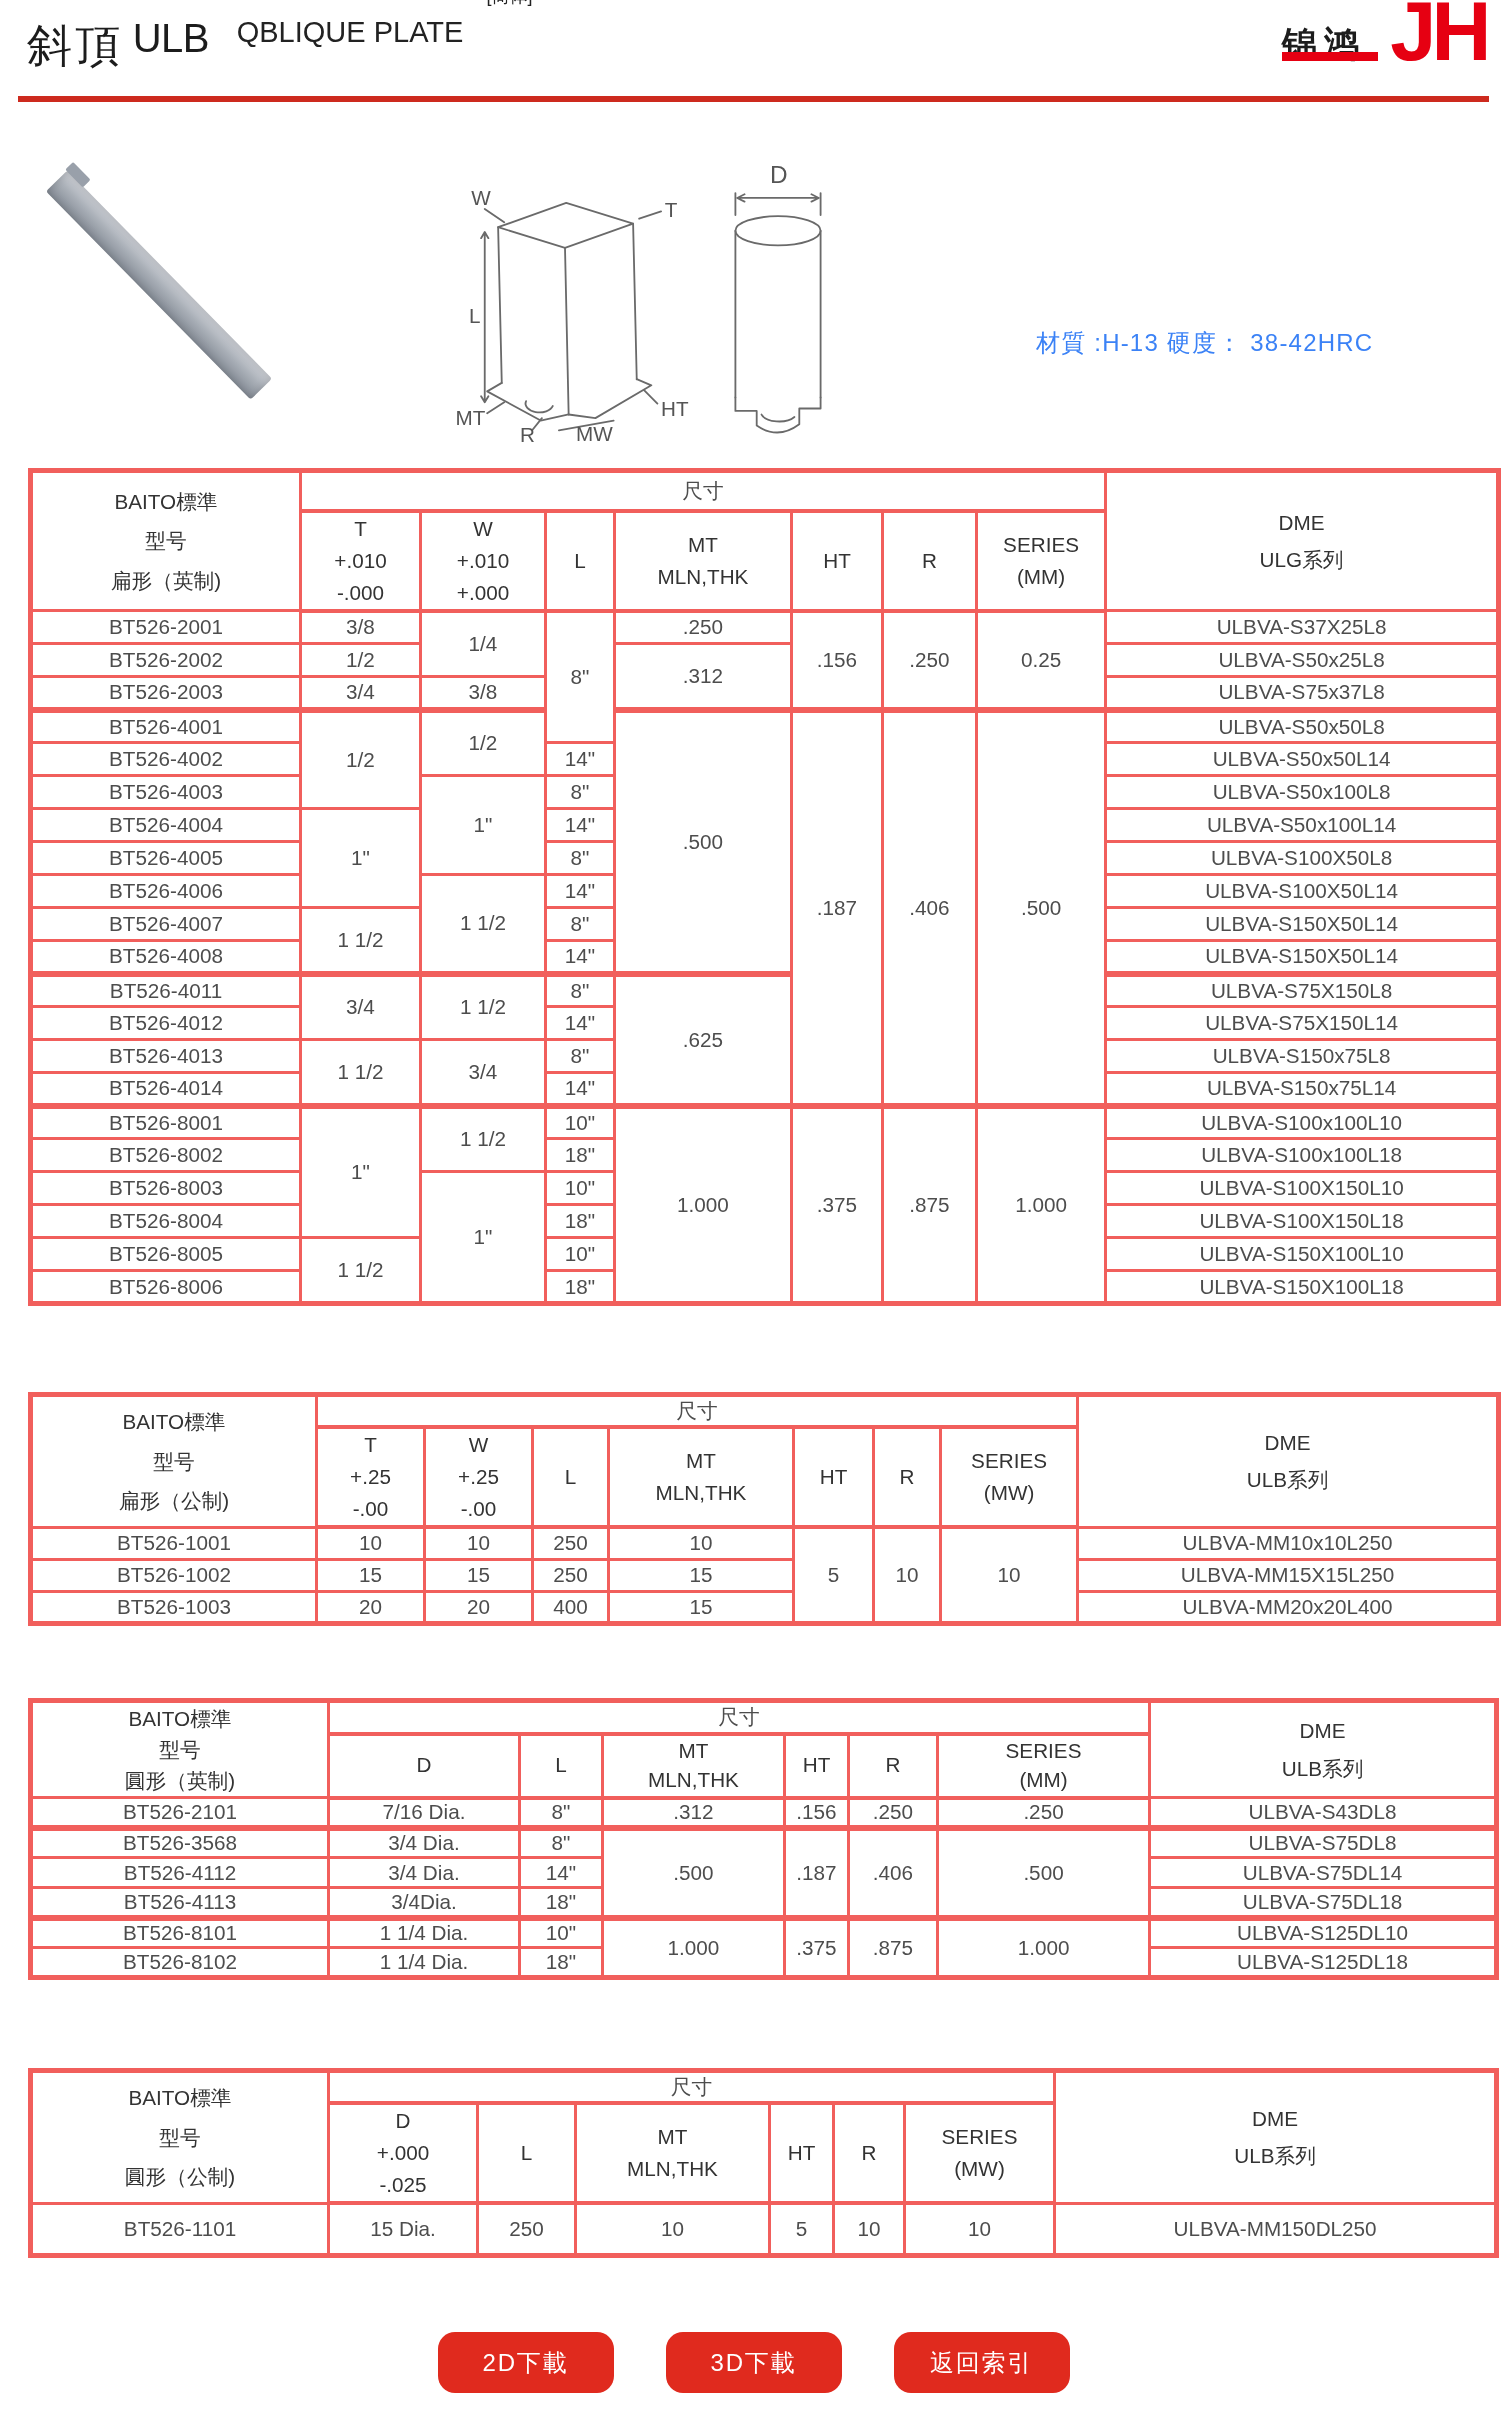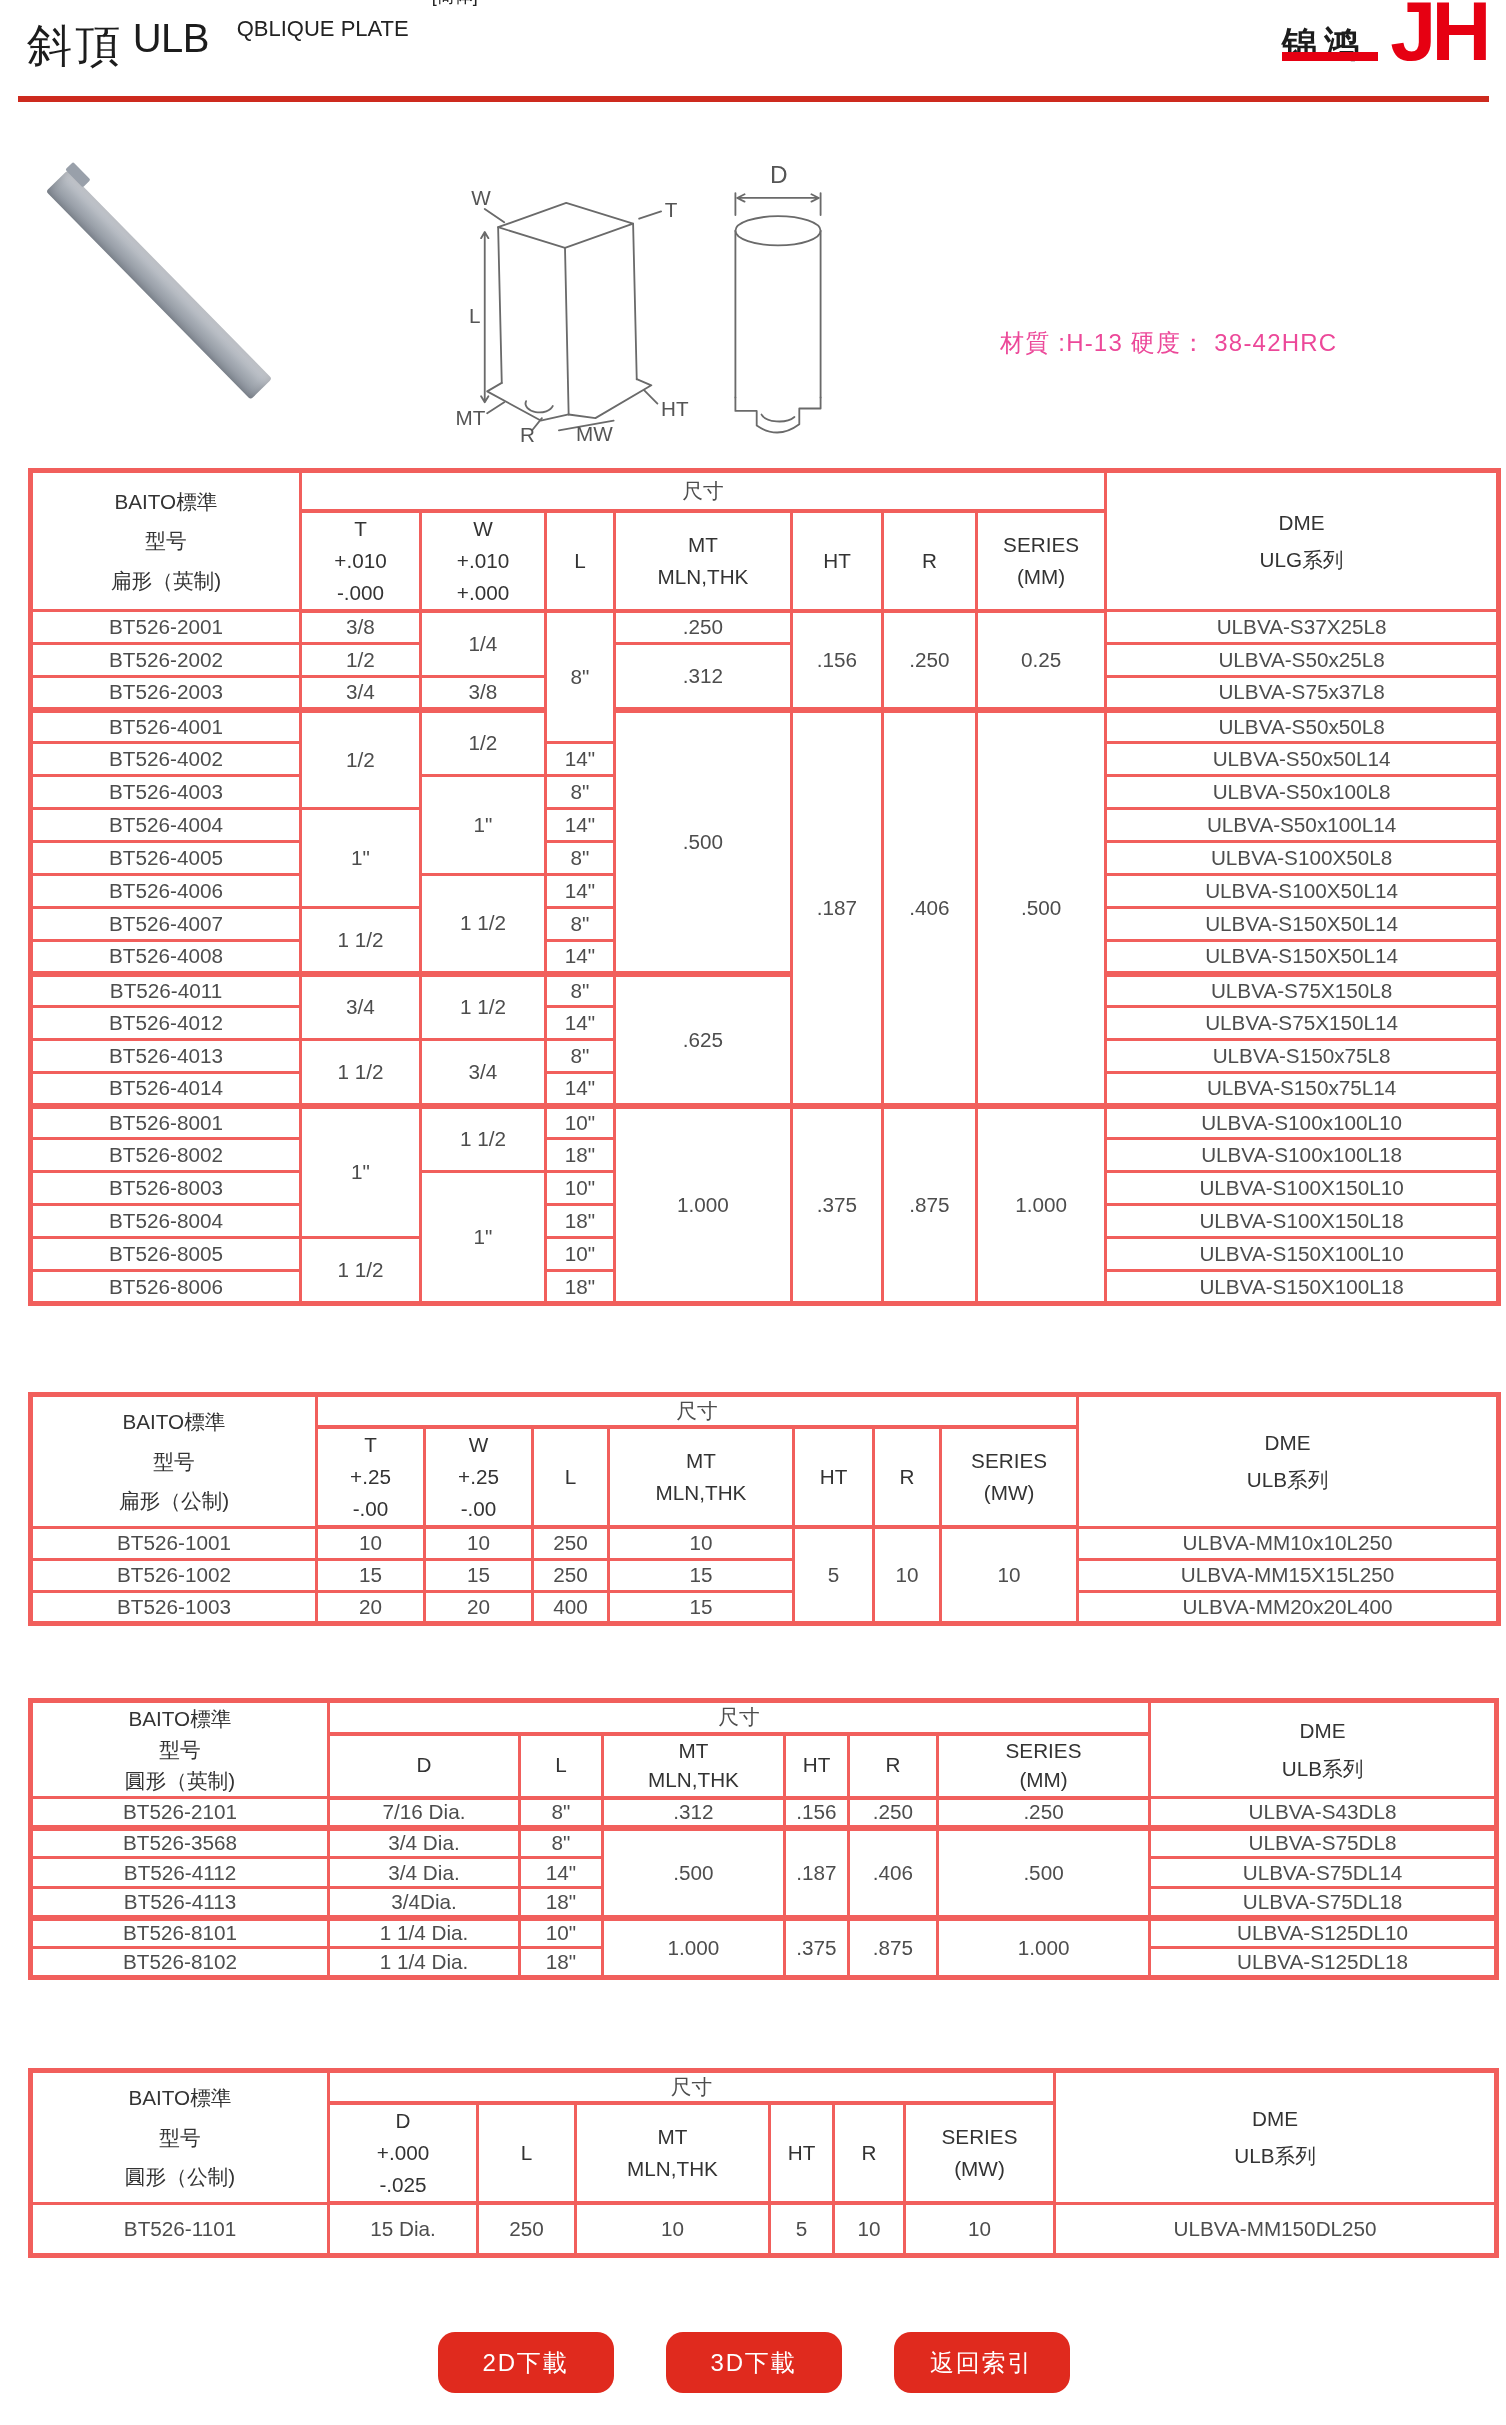--- a/index.html
+++ b/index.html
@@ -9,39 +9,39 @@
     --logo:#e60012;
     --ink:#4d4d4d;
   }
   html,body{margin:0;padding:0;background:#fff;}
   body{width:1507px;height:2426px;position:relative;font-family:"Liberation Sans",sans-serif;overflow:hidden;}
 
   
   .titlebar{position:absolute;left:27px;top:16px;display:flex;align-items:flex-start;color:#1c1c1c;white-space:nowrap;}
   .t-cn{font-family:"Liberation Serif",serif;font-size:45px;letter-spacing:3.6px;}
   .t-code{font-size:40px;margin-left:8.5px;letter-spacing:-0.6px;}
-  .t-en{font-size:22px;margin-left:28px;letter-spacing:0px;color:#222;}
+  .t-en{font-size:29px;margin-left:28px;letter-spacing:0px;color:#222;}
   .t-tag{font-size:18px;margin-left:23px;position:relative;top:-32px;color:#222;}
   .rule{position:absolute;left:18px;top:96px;width:1471px;height:6px;background:var(--red);}
   .logo{position:absolute;left:1282px;top:4.9px;width:207px;height:85px;}
   .logo .jh{position:absolute;right:2.4px;top:-20.7px;font-size:83px;font-weight:900;color:var(--logo);letter-spacing:-4.9px;}
   .logo .cn{position:absolute;left:0;top:16px;font-size:35px;font-weight:700;color:#1d1d1d;letter-spacing:7.3px;}
   .logo .bar{position:absolute;left:0;top:47px;width:96px;height:9px;background:var(--logo);}
 
   
   .photo{position:absolute;left:33px;top:161px;width:286px;height:255px;overflow:hidden;}
   .photo .bar{position:absolute;left:-20px;top:109px;width:292px;height:30px;transform:rotate(45.5deg);
     background:linear-gradient(180deg,#cdd0d6 0%,#aab0b8 45%,#858c96 100%);border-radius:3px;
     box-shadow:inset 0 0 8.5px rgba(0,0,0,.18);}
   .photo .tip{position:absolute;left:-2.4px;top:-9.7px;width:25.5px;height:11px;background:#99a0aa;border-radius:1.8px;}
   .drawing{position:absolute;}
   .drawing svg{display:block;}
   .dwg-line{stroke:#6a6a6a;stroke-width:3;fill:none;stroke-linecap:round;stroke-linejoin:round;}
   .dwg-text{font-family:"Liberation Sans",sans-serif;font-size:34px;fill:#555;}
-  .material{position:absolute;left:1000px;top:327px;font-size:24px;color:#ec4899;letter-spacing:1.2px;}
+  .material{position:absolute;left:1036px;top:327px;font-size:24px;color:#3b82f6;letter-spacing:1.2px;}
 
   
   table.cat{border-collapse:collapse;table-layout:fixed;position:absolute;left:28px;background:#fff;
     border:5.5px solid var(--tbl);}
   table.cat td{border:3px solid var(--tbl);text-align:center;vertical-align:middle;color:var(--ink);
     font-size:20.7px;padding:0;overflow:hidden;white-space:nowrap;}
   tr.cols td{border-top-width:4.3px;border-bottom-width:4.9px;}
   tr.grp td{border-top-width:6px;}
   td.name div{line-height:1.9;color:#333;}
   .t3 td.name div{line-height:1.5;}

